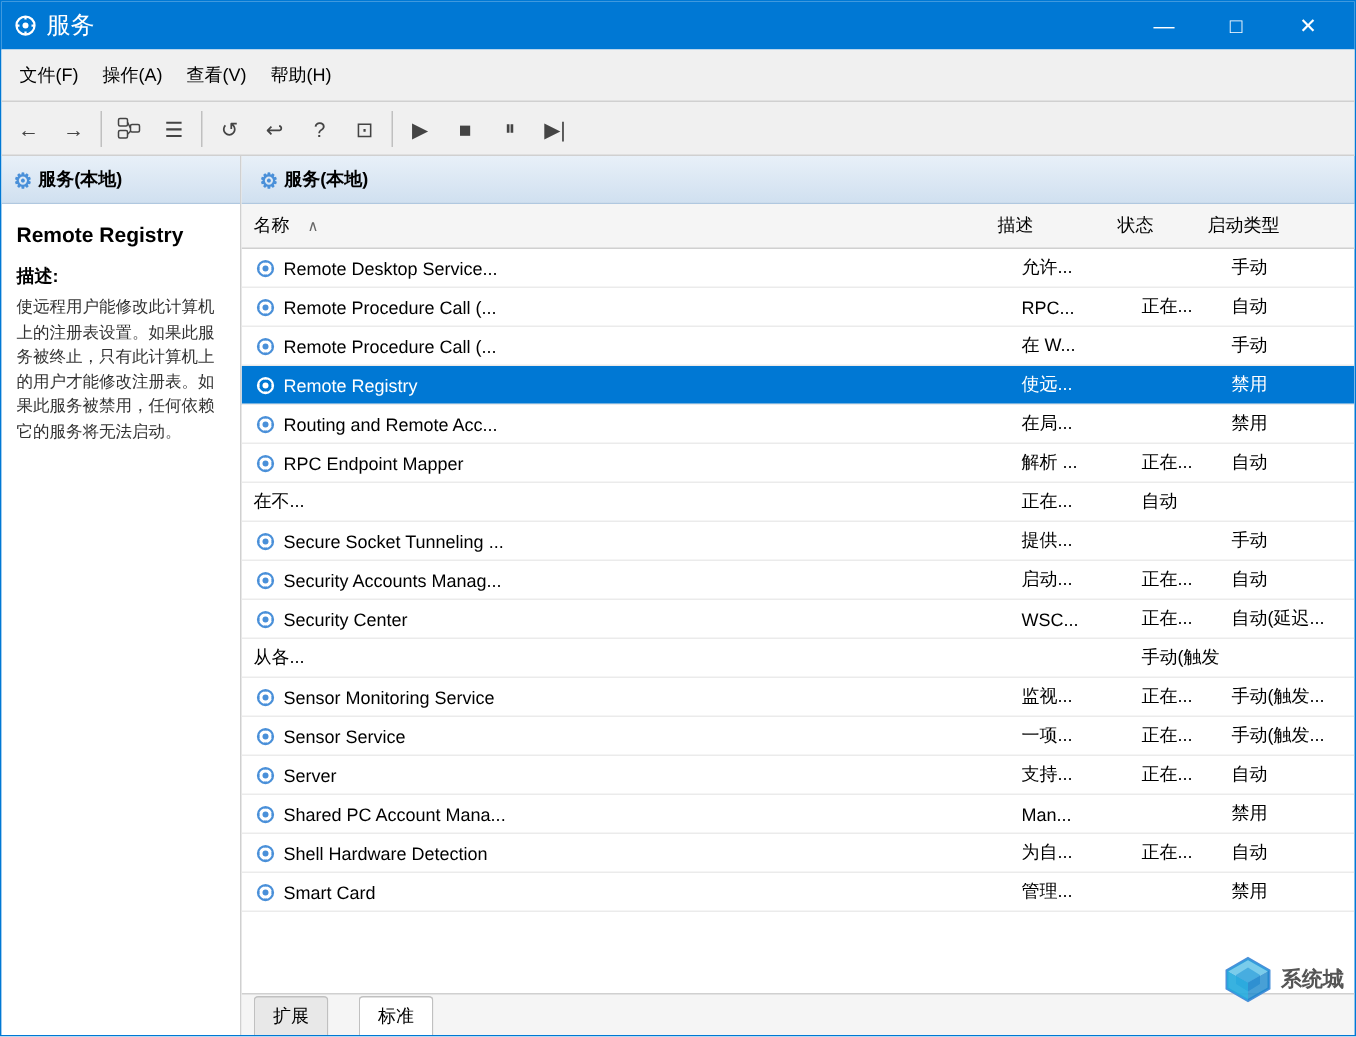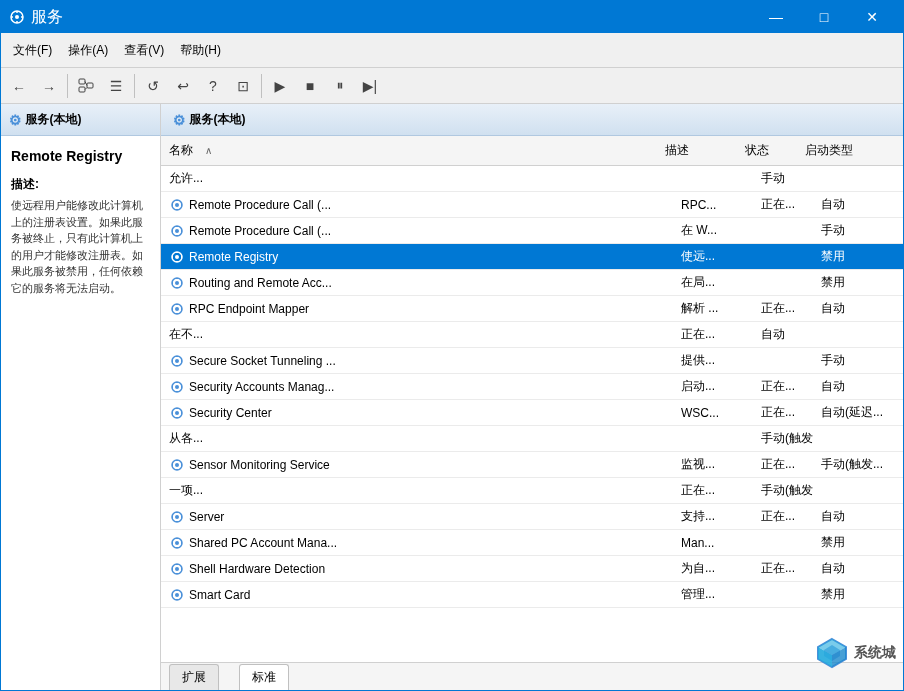--- a/index.html
+++ b/index.html
@@ -390,20 +390,31 @@
           <div class="list-header-cell">
             <span>状态</span>
           </div>
           <div class="list-header-cell">
             <span>启动类型</span>
           </div>
         </div>
 
         <div id="service-rows">
             <div class="list-row">
+              <div class="list-cell">
+                <svg width="16" height="16" viewBox="0 0 16 16" style="margin-right: 4px; flex-shrink: 0;">
+                  <circle cx="8" cy="8" r="5" fill="none" stroke="#4a90d9" stroke-width="1.5"></circle>
+                  <circle cx="8" cy="8" r="2" fill="#4a90d9"></circle>
+                  <line x1="8" y1="3" x2="8" y2="4" stroke="#4a90d9" stroke-width="2"></line>
+                  <line x1="8" y1="12" x2="8" y2="13" stroke="#4a90d9" stroke-width="2"></line>
+                  <line x1="3" y1="8" x2="4" y2="8" stroke="#4a90d9" stroke-width="2"></line>
+                  <line x1="12" y1="8" x2="13" y2="8" stroke="#4a90d9" stroke-width="2"></line>
+                </svg>
+                <span>Remote Desktop Service...</span>
+              </div>
               <div class="list-cell">允许...</div>
               <div class="list-cell"></div>
               <div class="list-cell">手动</div>
             </div>
             <div class="list-row">
               <div class="list-cell">
                 <svg width="16" height="16" viewBox="0 0 16 16" style="margin-right: 4px; flex-shrink: 0;">
                   <circle cx="8" cy="8" r="5" fill="none" stroke="#4a90d9" stroke-width="1.5"></circle>
                   <circle cx="8" cy="8" r="2" fill="#4a90d9"></circle>
                   <line x1="8" y1="3" x2="8" y2="4" stroke="#4a90d9" stroke-width="2"></line>
@@ -549,20 +560,31 @@
                   <line x1="3" y1="8" x2="4" y2="8" stroke="#4a90d9" stroke-width="2"></line>
                   <line x1="12" y1="8" x2="13" y2="8" stroke="#4a90d9" stroke-width="2"></line>
                 </svg>
                 <span>Sensor Monitoring Service</span>
               </div>
               <div class="list-cell">监视...</div>
               <div class="list-cell">正在...</div>
               <div class="list-cell">手动(触发...</div>
             </div>
             <div class="list-row">
+              <div class="list-cell">
+                <svg width="16" height="16" viewBox="0 0 16 16" style="margin-right: 4px; flex-shrink: 0;">
+                  <circle cx="8" cy="8" r="5" fill="none" stroke="#4a90d9" stroke-width="1.5"></circle>
+                  <circle cx="8" cy="8" r="2" fill="#4a90d9"></circle>
+                  <line x1="8" y1="3" x2="8" y2="4" stroke="#4a90d9" stroke-width="2"></line>
+                  <line x1="8" y1="12" x2="8" y2="13" stroke="#4a90d9" stroke-width="2"></line>
+                  <line x1="3" y1="8" x2="4" y2="8" stroke="#4a90d9" stroke-width="2"></line>
+                  <line x1="12" y1="8" x2="13" y2="8" stroke="#4a90d9" stroke-width="2"></line>
+                </svg>
+                <span>Sensor Service</span>
+              </div>
               <div class="list-cell">一项...</div>
               <div class="list-cell">正在...</div>
               <div class="list-cell">手动(触发...</div>
             </div>
             <div class="list-row">
               <div class="list-cell">
                 <svg width="16" height="16" viewBox="0 0 16 16" style="margin-right: 4px; flex-shrink: 0;">
                   <circle cx="8" cy="8" r="5" fill="none" stroke="#4a90d9" stroke-width="1.5"></circle>
                   <circle cx="8" cy="8" r="2" fill="#4a90d9"></circle>
                   <line x1="8" y1="3" x2="8" y2="4" stroke="#4a90d9" stroke-width="2"></line>

